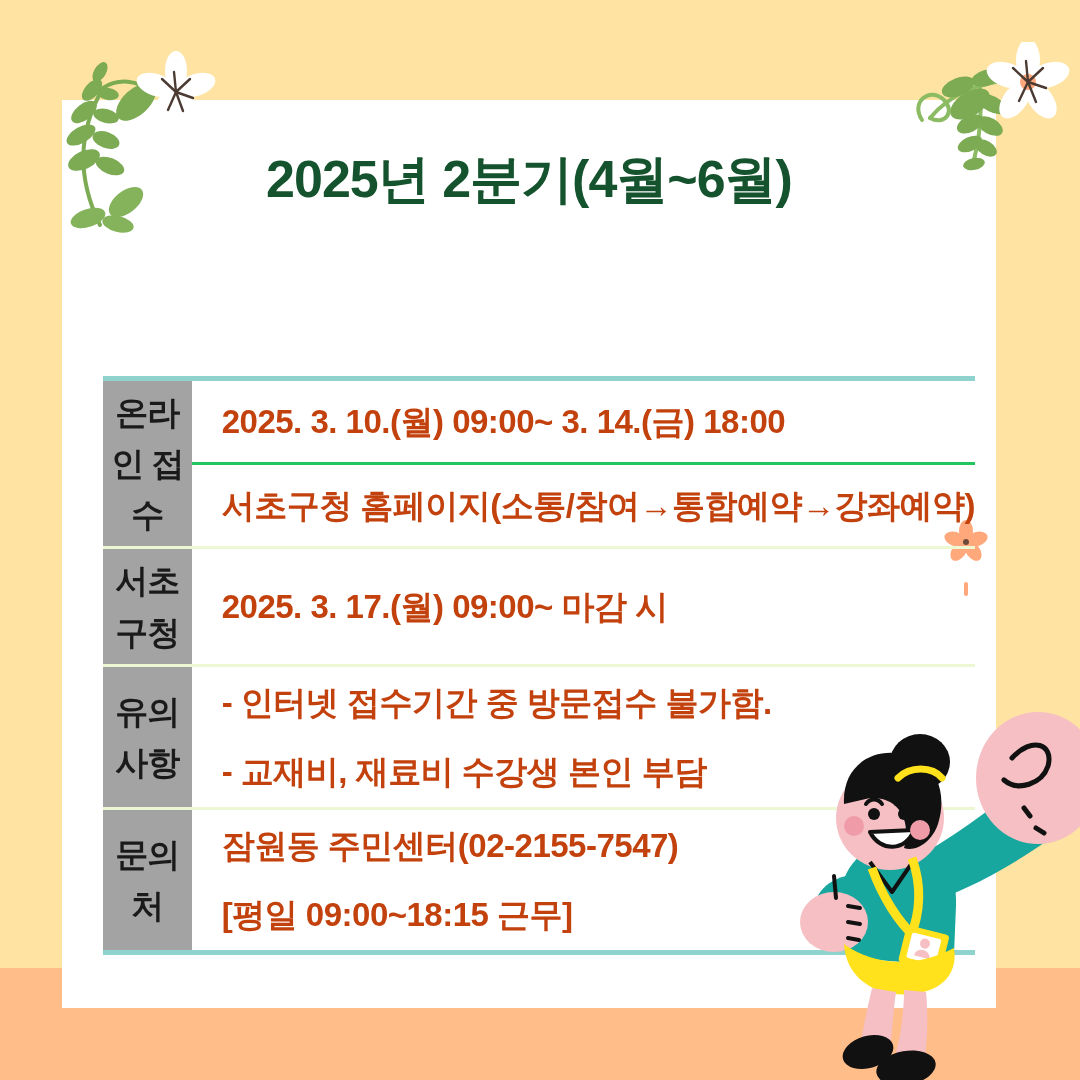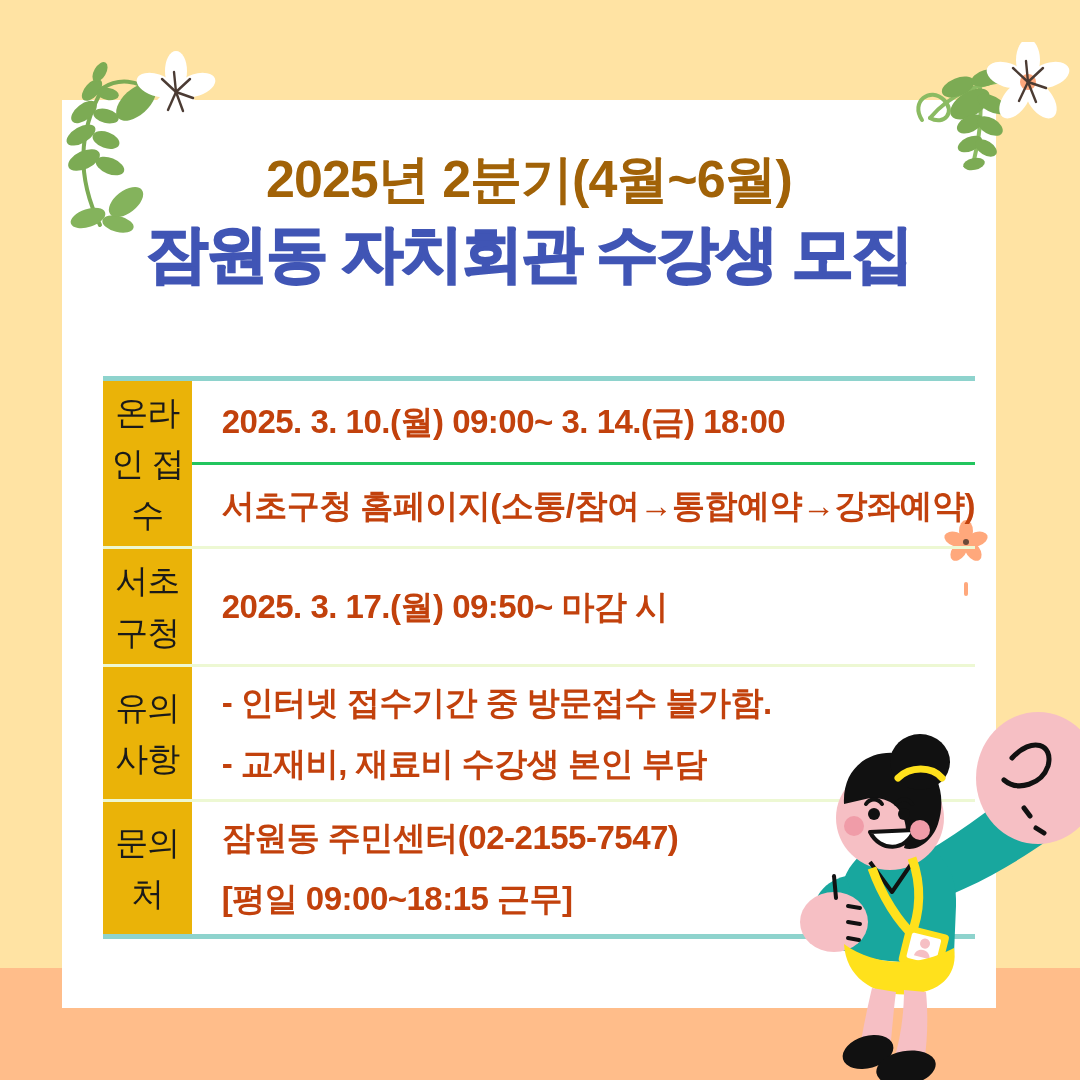--- a/index.html
+++ b/index.html
@@ -26,21 +26,21 @@
     left:62px; top:100px;
     width:934px; height:908px;
     background:#ffffff;
   }
   
   .heading {
     position:absolute; left:62px; top:150px;
     width:934px; text-align:center;
   }
   .subtitle {
-    font-size:52px; font-weight:700; color:#a16207;
+    font-size:52px; font-weight:700; color:#14532d;
     letter-spacing:-1px; line-height:1.15;
     white-space:nowrap;
   }
   .maintitle {
     margin-top:8px;
     font-size:62px; font-weight:900; color:#4055b5;
     letter-spacing:-2px; line-height:1.15;
     white-space:nowrap;
     -webkit-text-stroke:2px #4055b5;
   }
@@ -49,38 +49,38 @@
     position:absolute;
     left:103px; top:376px;
     width:872px;
     border-collapse:collapse;
     border-top:5px solid #8ed3cd;
     border-bottom:5px solid #8ed3cd;
   }
   .info-table td { vertical-align:middle; }
   td.label {
     width:155px;
-    background:#eab308;
+    background:#a3a3a3;
     text-align:center;
-    font-size:33px; font-weight:400; color:#1a1a1a;
+    font-size:33px; font-weight:700; color:#1a1a1a;
     letter-spacing:-1px;
     line-height:1.55;
     padding:6px 4px;
   }
   td.value {
     padding:10px 0 10px 30px;
     font-size:33px; font-weight:700; color:#c2410c;
     letter-spacing:-0.5px;
     line-height:1.55;
     white-space:nowrap;
   }
   tr.divider td { border-top:3px solid #edf8d3; }
   tr.sub td.value { border-top:3px solid #22c55e; }
   .value .line { display:block; }
-  .value .line + .line { margin-top:10px; }
+  .value .line + .line { margin-top:18px; }
   
   .deco { position:absolute; pointer-events:none; }
   .deco-tl { left:48px; top:40px; }
   .deco-tr { left:900px; top:42px; }
   .deco-flower-right { left:938px; top:520px; }
   .character { left:786px; top:700px; }
 </style>
 </head>
 <body>
 
@@ -176,21 +176,20 @@
       <ellipse cx="7" cy="9" rx="7" ry="11" transform="rotate(144 7 9)"></ellipse>
       <ellipse cx="-7" cy="9" rx="7" ry="11" transform="rotate(216 -7 9)"></ellipse>
       <ellipse cx="-11" cy="-3" rx="7" ry="11" transform="rotate(288 -11 -3)"></ellipse>
     </g>
     <circle cx="28" cy="22" r="3" fill="#6b4a3a"></circle>
     <rect x="26" y="62" width="4" height="14" rx="2" fill="#ffa87c"></rect>
   </svg>
 
   <div class="heading">
     <div class="subtitle">2025년 2분기(4월~6월)</div>
-    <div class="maintitle">잠원동 자치회관 수강생 모집</div>
   </div>
 
   <table class="info-table">
     <tbody>
 
       <tr>
         <td class="label" rowspan="2">
           <span class="line">온라인</span>
           <span class="line">접수</span>
         </td>
@@ -202,21 +201,21 @@
         <td class="value">
           <span class="line">서초구청 홈페이지(소통/참여→통합예약→강좌예약)</span>
         </td>
       </tr>
 
       <tr class="divider">
         <td class="label">
           <span class="line">서초구청</span>
         </td>
         <td class="value">
-          <span class="line">2025. 3. 17.(월) 09:50~ 마감 시</span>
+          <span class="line">2025. 3. 17.(월) 09:00~ 마감 시</span>
         </td>
       </tr>
 
       <tr class="divider">
         <td class="label">
           <span class="line">유의사항</span>
         </td>
         <td class="value">
           <span class="line">- 인터넷 접수기간 중 방문접수 불가함.</span>
           <span class="line">- 교재비, 재료비 수강생 본인 부담</span>

